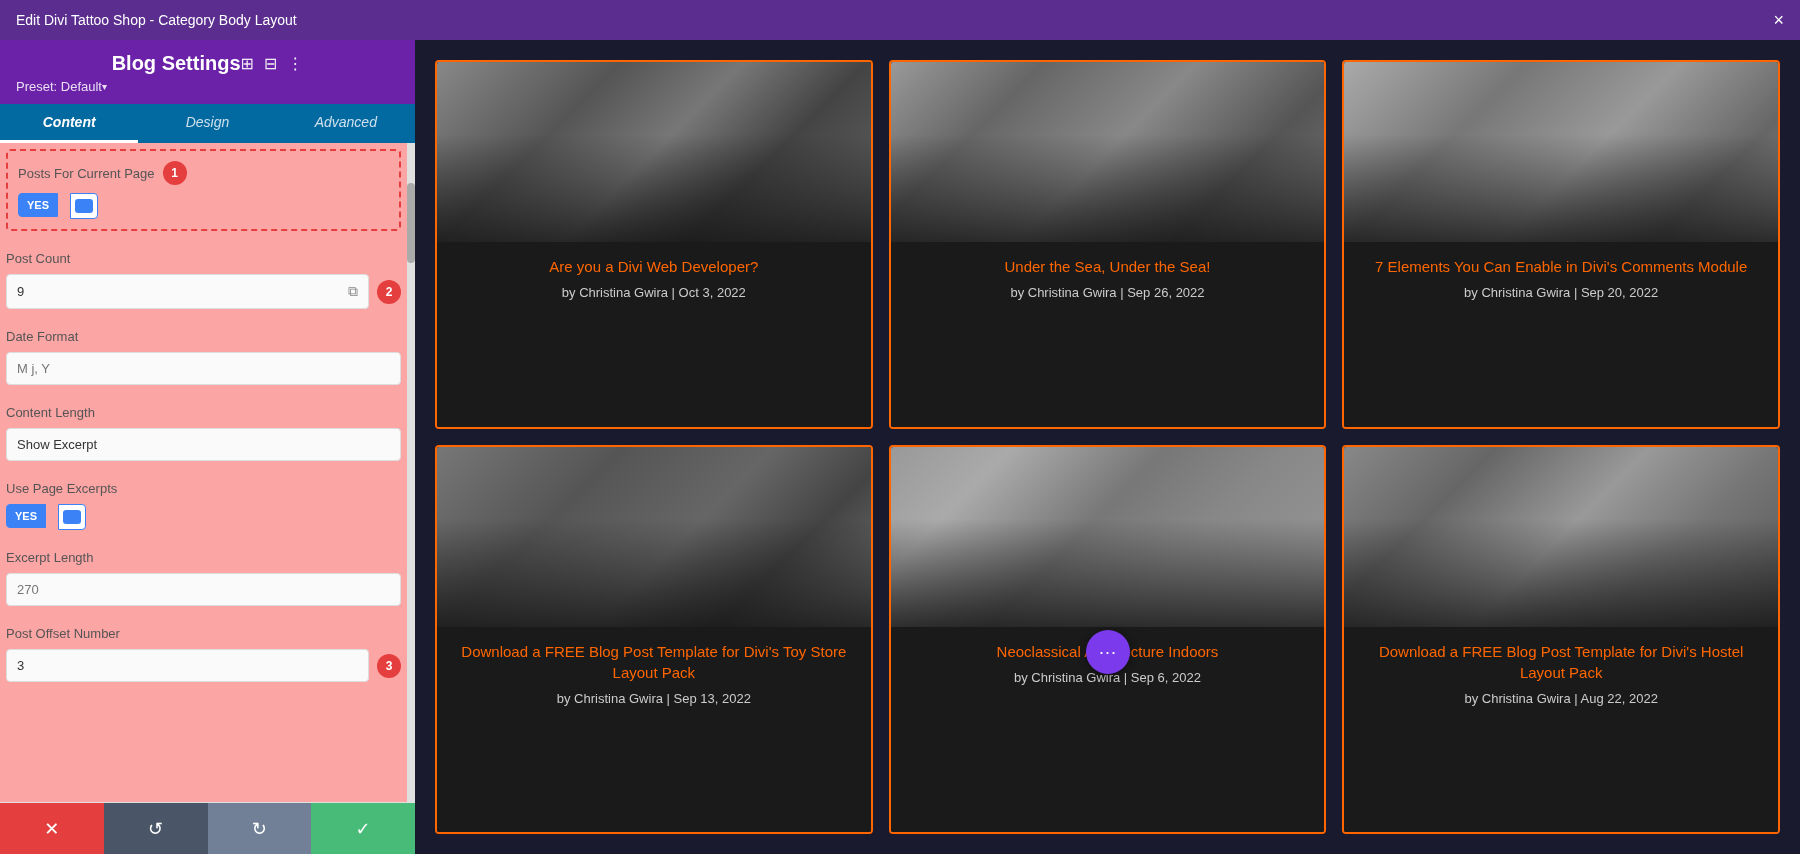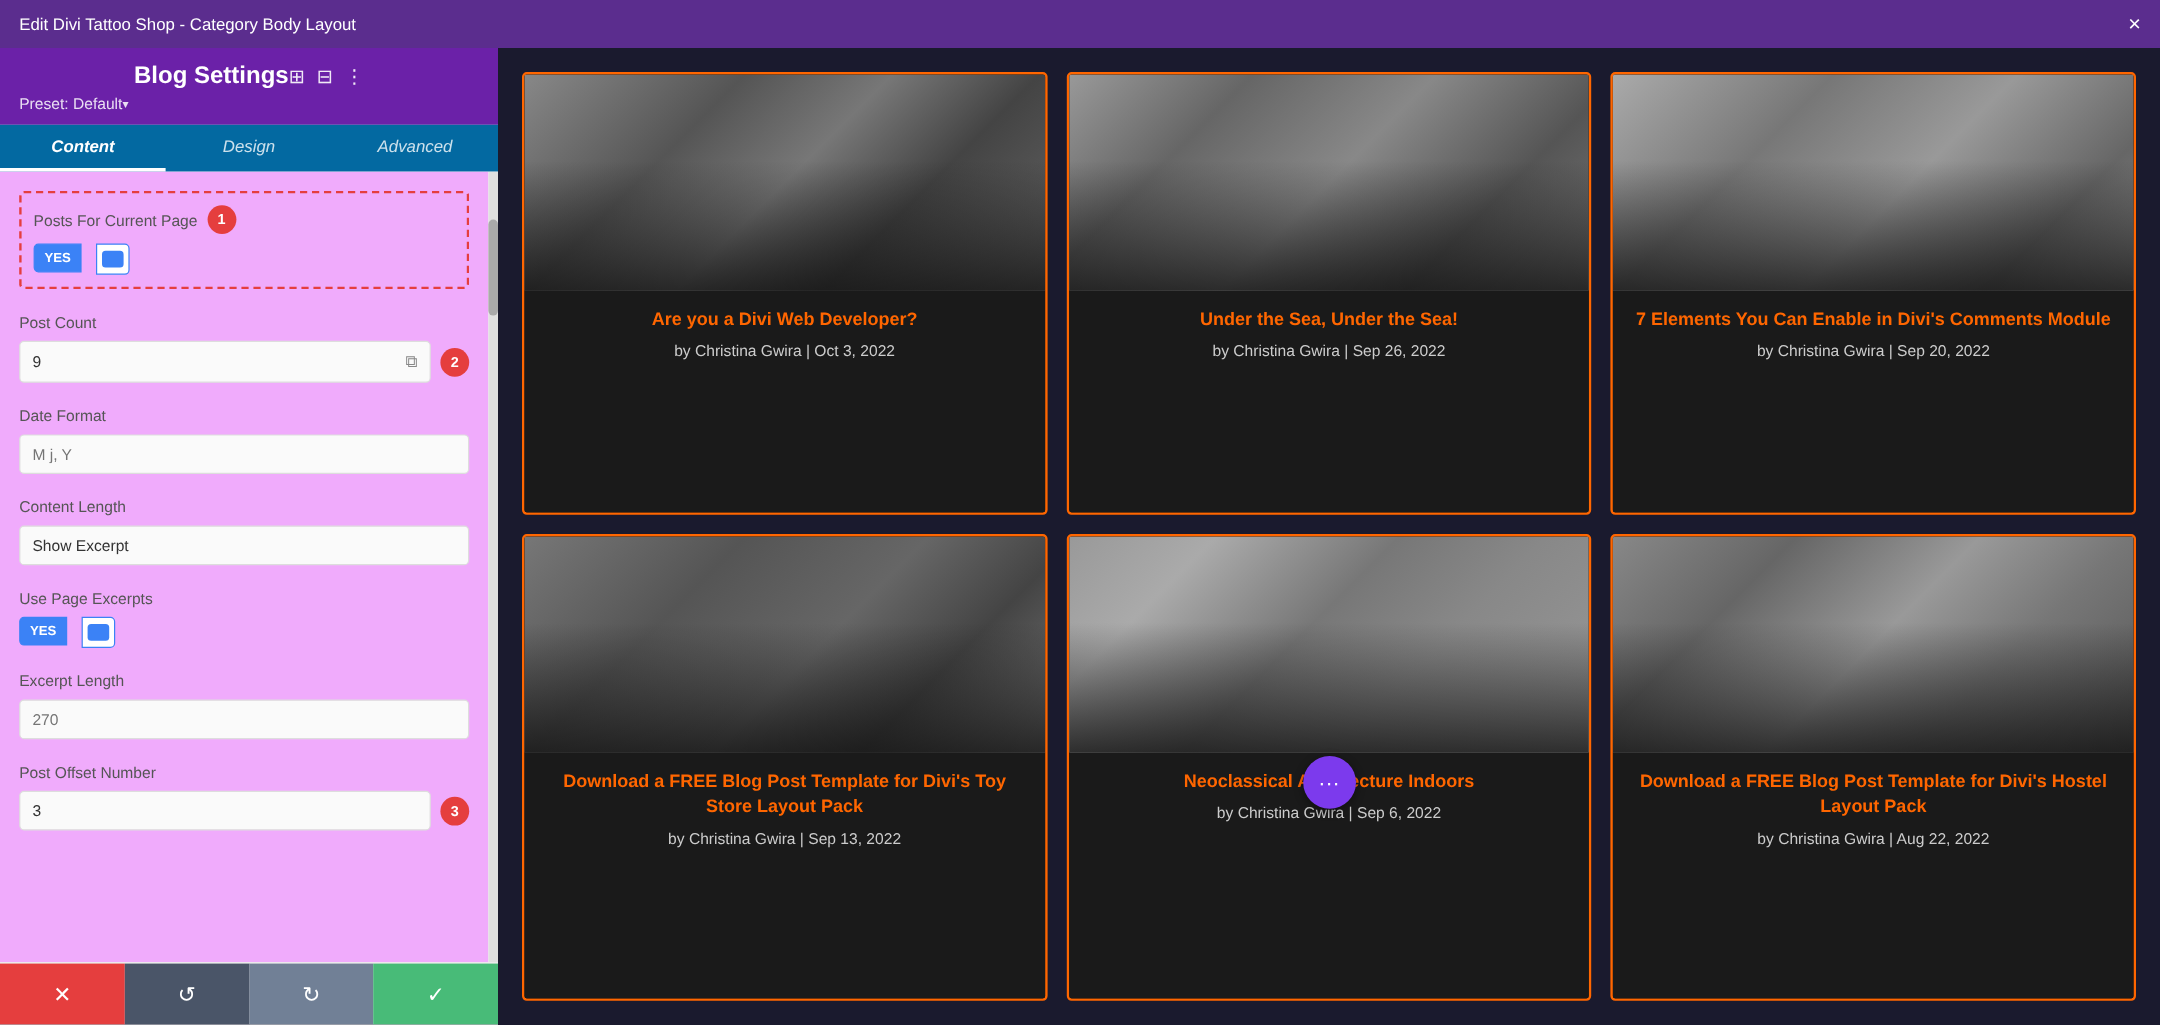--- a/index.html
+++ b/index.html
@@ -82,22 +82,22 @@
     .tab.active {
       color: white;
       border-bottom: 3px solid white;
       font-weight: 600;
     }
 
     
     .panel-content {
       flex: 1;
       overflow-y: auto;
-      padding: 16px;
-      background: #f0abfc;
+      padding: 6px;
+      background: #fca5a5;
     }
     .panel-content::-webkit-scrollbar { width: 6px; }
     .panel-content::-webkit-scrollbar-thumb { background: #ccc; border-radius: 3px; }
 
     
     .panel-scroll-track {
       width: 8px;
       background: #e0e0e0;
       flex-shrink: 0;
     }
@@ -268,21 +268,21 @@
       overflow: hidden;
     }
     .blog-card-body {
       padding: 14px;
       background: #1a1a1a;
       flex: 1;
     }
     .blog-card-title {
       color: #ff6600;
       font-size: 15px;
-      font-weight: 700;
+      font-weight: 400;
       text-align: center;
       margin-bottom: 8px;
       line-height: 1.4;
     }
     .blog-card-meta {
       color: #ccc;
       font-size: 13px;
       text-align: center;
     }
 

